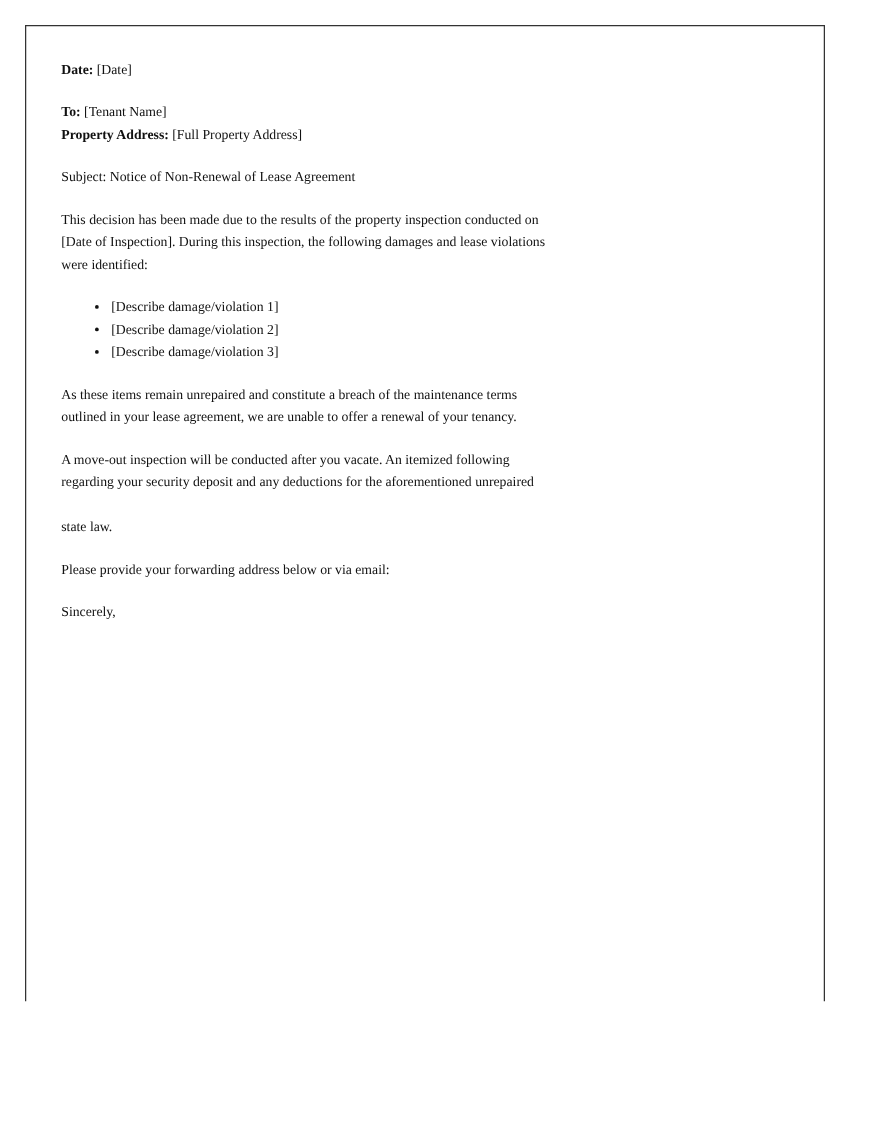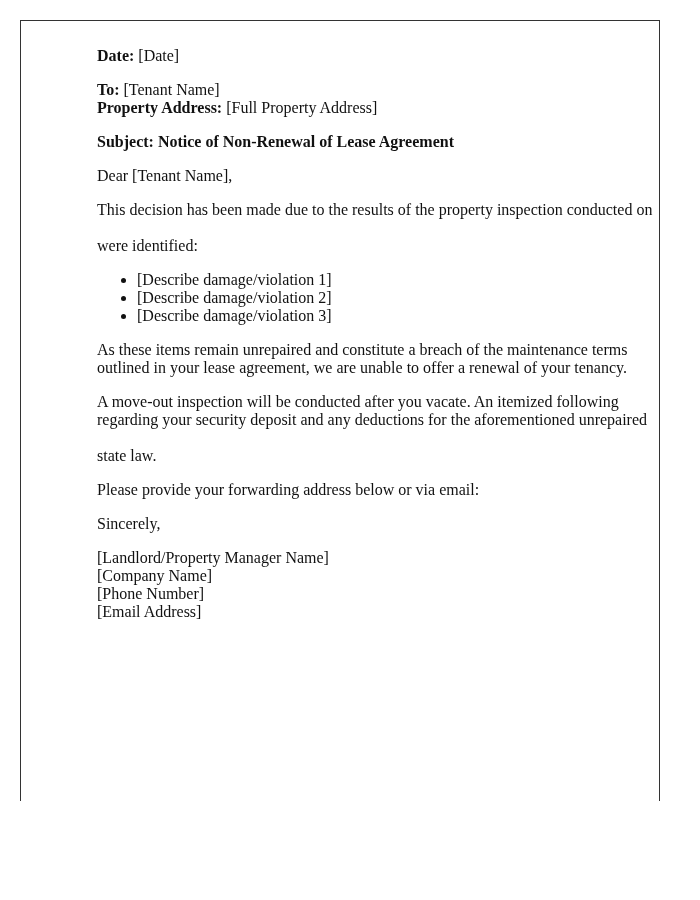--- a/index.html
+++ b/index.html
@@ -24,32 +24,31 @@
       border: 1px solid #333;
       border-bottom: none;
       box-sizing: border-box;
       overflow: hidden;
     }
     .letter-body {
       position: absolute;
       left: 28px;
       top: 26px;
       width: 580px;
-      font-size: 16px;
+      font-size: 11px;
       line-height: 18px;
-      margin-left: 48px;
     }
     p {
       margin: 0 0 16px 0;
     }
     .label {
       font-weight: bold;
     }
     .subject {
-      font-weight: bold;
+      font-weight: normal;
     }
     ul {
       margin: 0 0 16px 0;
       padding-left: 40px;
     }
     ul li {
       margin: 0;
       line-height: 18px;
     }
     .fwd-line {
@@ -74,26 +73,25 @@
 
     <p>
       <span class="label">To:</span>
       <span>[Tenant Name]</span><br>
       <span class="label">Property Address:</span>
       <span>[Full Property Address]</span>
     </p>
 
     <p class="subject">Subject: Notice of Non-Renewal of Lease Agreement</p>
 
-    <p>Dear [Tenant Name],</p>
 
 
     <p style="margin-bottom:16px;">
       <span>This decision has been made due to the results of the property inspection conducted on</span><br>
-      <br>
+      <span>[Date of Inspection]. During this inspection, the following damages and lease violations</span><br>
       <span>were identified:</span>
     </p>
 
     <ul>
       <li>[Describe damage/violation 1]</li>
       <li>[Describe damage/violation 2]</li>
       <li>[Describe damage/violation 3]</li>
     </ul>
 
     <p>
@@ -107,21 +105,15 @@
       <span>regarding your security deposit and any deductions for the aforementioned unrepaired</span><br>
       <br>
       <span>state law.</span>
     </p>
 
     <p>Please provide your forwarding address below or via email:</p>
 
 
     <p>Sincerely,</p>
 
-    <p>
-      <span>[Landlord/Property Manager Name]</span><br>
-      <span>[Company Name]</span><br>
-      <span>[Phone Number]</span><br>
-      <span>[Email Address]</span>
-    </p>
 
   </div>
 </div>
 
 </body></html>

